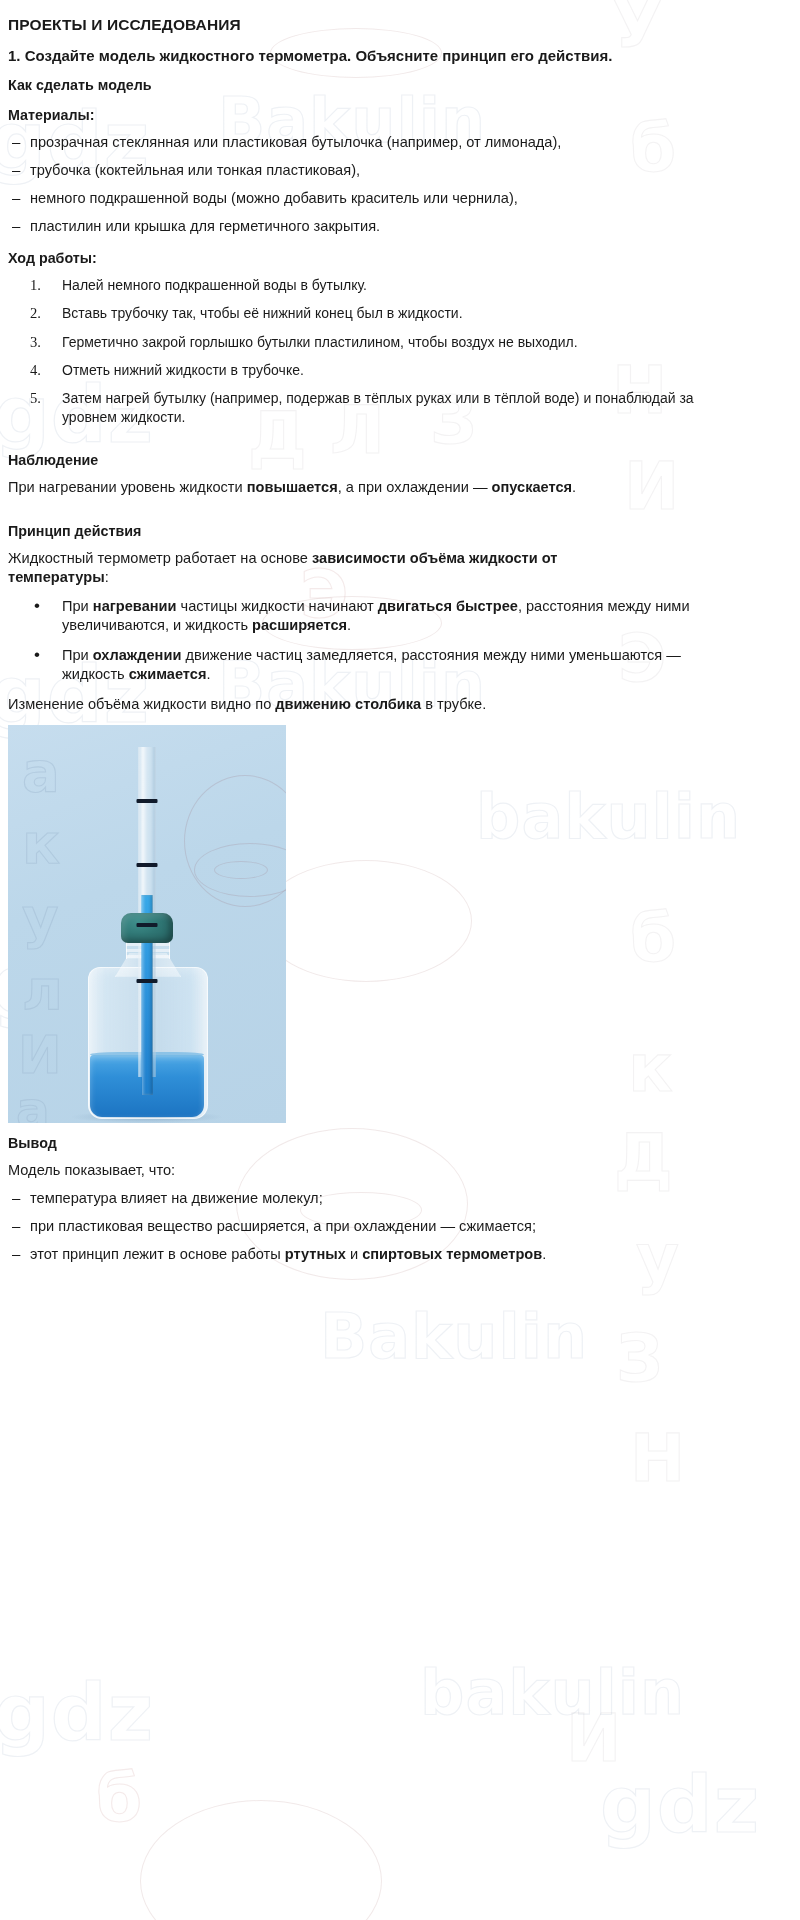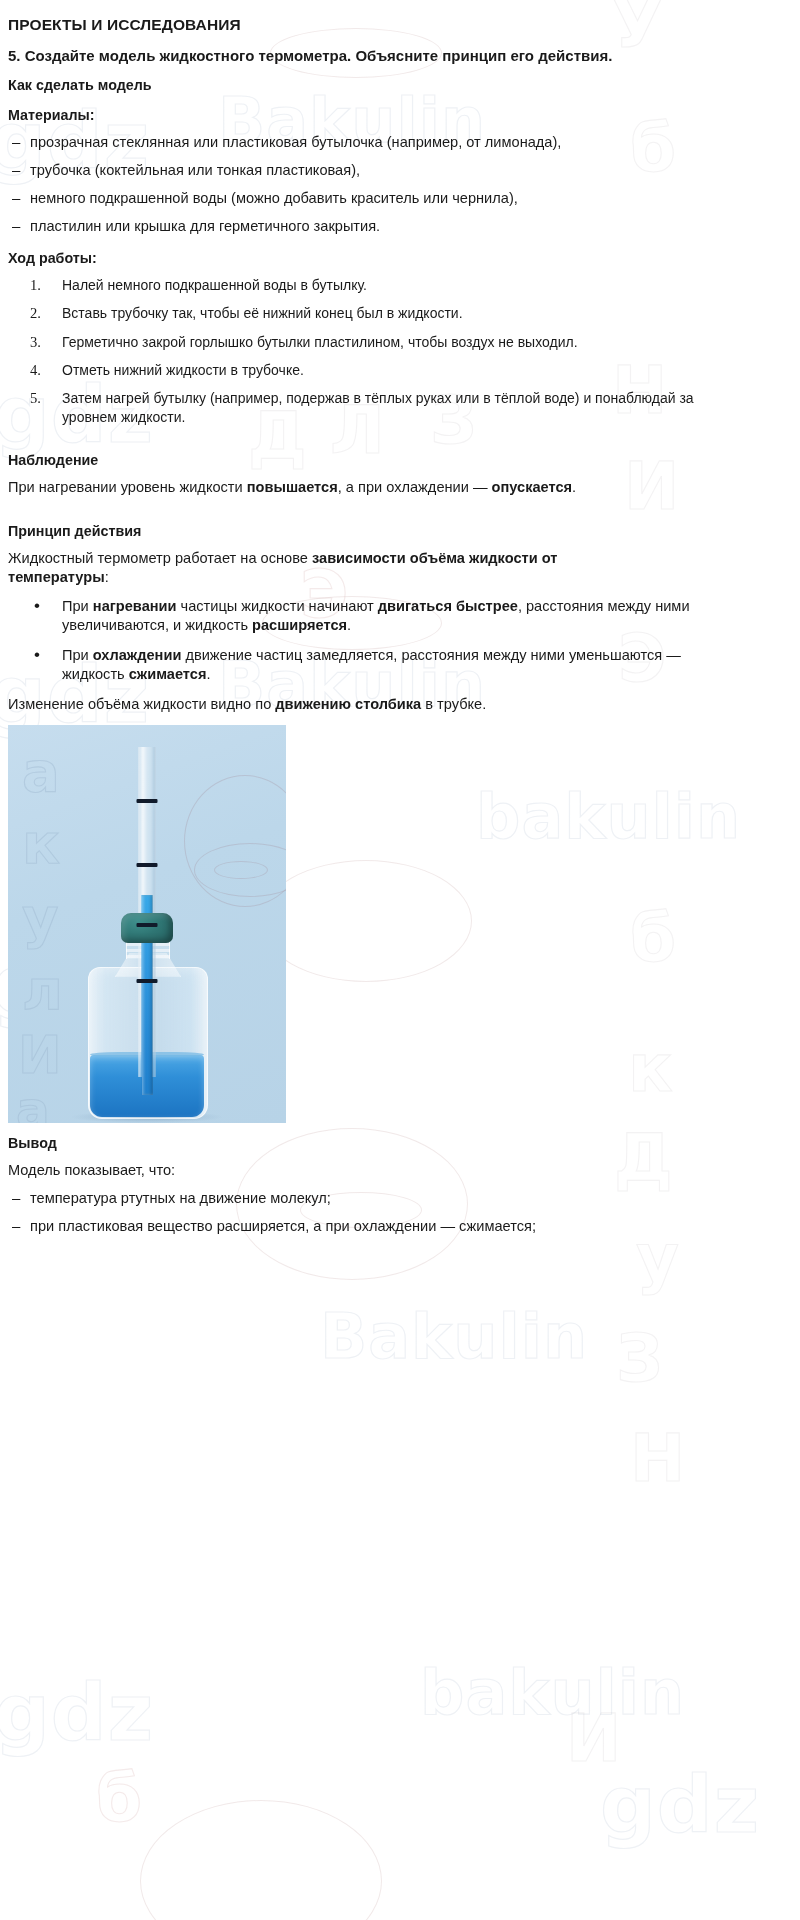--- a/index.html
+++ b/index.html
@@ -350,21 +350,21 @@
     <div class="wm-shape" style="left:236px;  top:1128px; width:230px; height:150px;"></div>
     <div class="wm-shape" style="left:300px;  top:1192px; width:120px; height:34px;"></div>
     <div class="wm-shape" style="left:260px;  top:860px;  width:210px; height:120px;"></div>
     <div class="wm-shape" style="left:140px;  top:1800px; width:240px; height:160px;"></div>
   </div>
 
   <div class="content">
 
     <h1 class="title">ПРОЕКТЫ И ИССЛЕДОВАНИЯ</h1>
 
-    <div class="q-title">5. Создайте модель жидкостного термометра. Объясните принцип его действия.</div>
+    <div class="q-title">1. Создайте модель жидкостного термометра. Объясните принцип его действия.</div>
 
     <h2 class="sub">Как сделать модель</h2>
 
     <h2 class="sub">Материалы:</h2>
 
     <ul class="dash">
       <li>прозрачная стеклянная или пластиковая бутылочка (например, от лимонада),</li>
       <li>трубочка (коктейльная или тонкая пластиковая),</li>
       <li>немного подкрашенной воды (можно добавить краситель или чернила),</li>
       <li>пластилин или крышка для герметичного закрытия.</li>
@@ -423,18 +423,19 @@
         <div class="bottle-body"></div>
         <div class="water"></div>
         <div class="water-top"></div>
       </div>
     </div>
 
     <h2 class="sub">Вывод</h2>
     <p class="para">Модель показывает, что:</p>
 
     <ul class="dash">
-      <li>температура ртутных на движение молекул;</li>
+      <li>температура влияет на движение молекул;</li>
       <li>при пластиковая вещество расширяется, а при охлаждении — сжимается;</li>
+      <li><span>этот принцип лежит в основе работы </span><b>ртутных</b><span> и </span><b>спиртовых термометров</b><span>.</span></li>
     </ul>
 
   </div>
 </div>
 
 </body></html>

